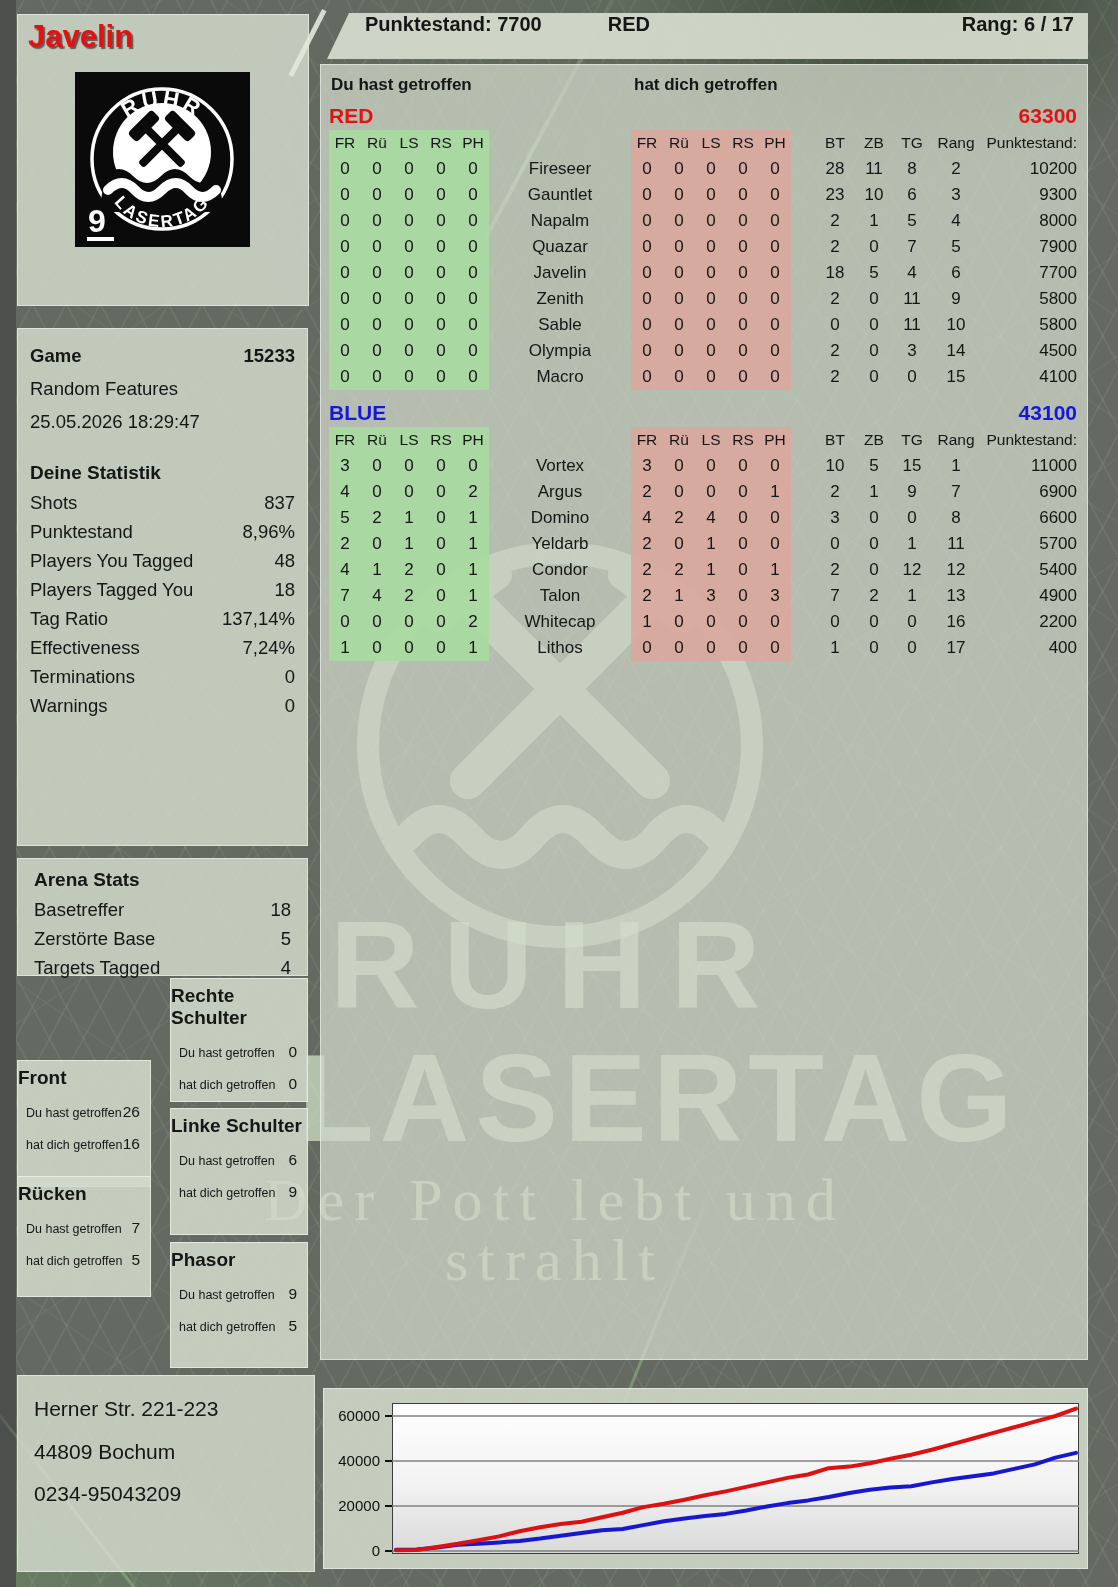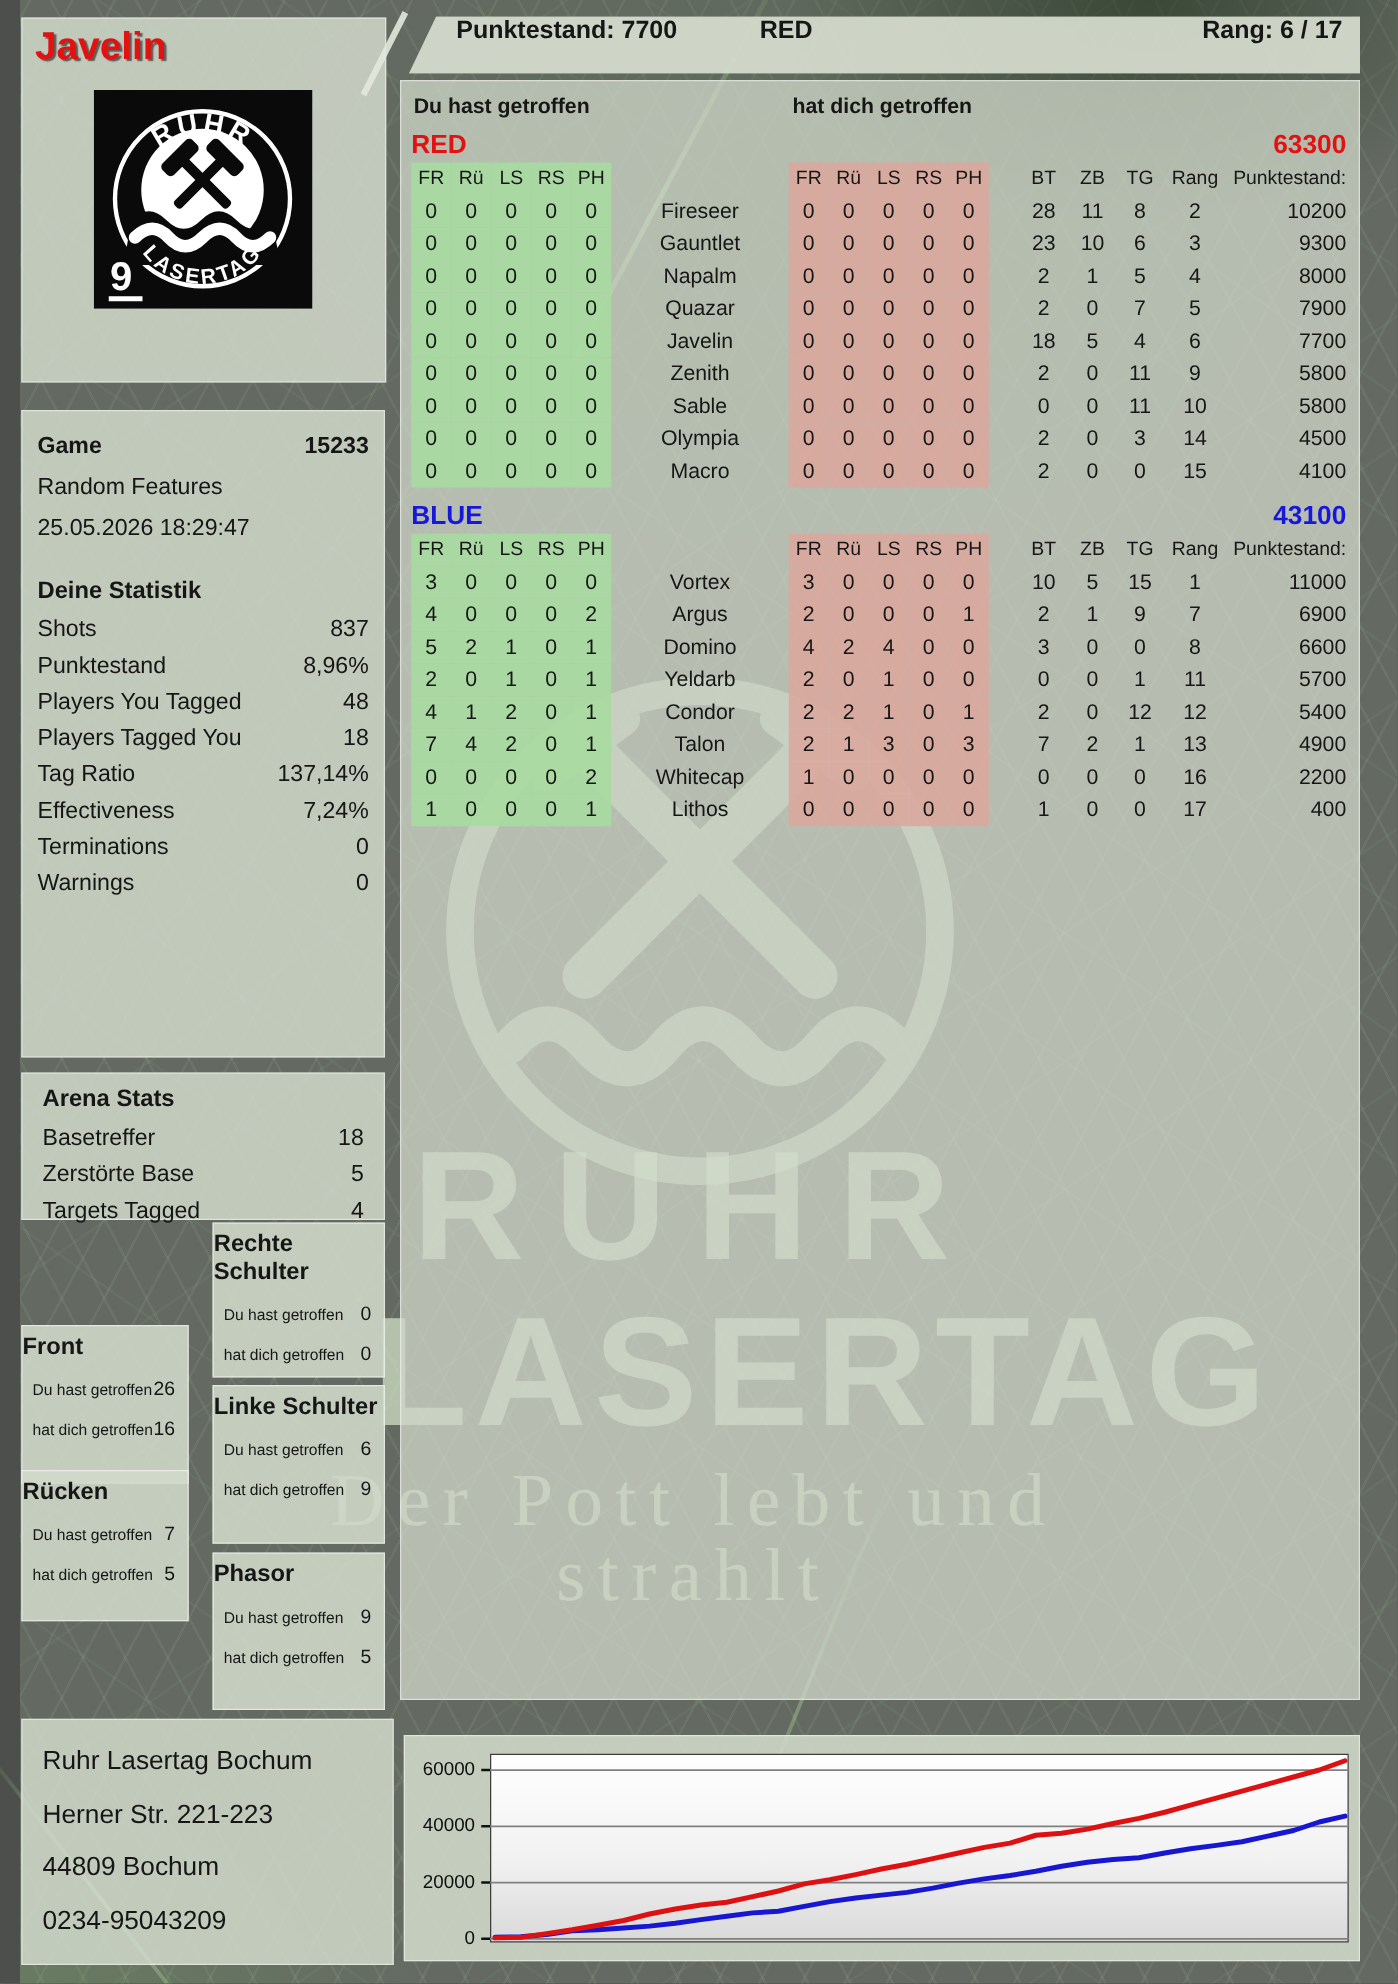--- a/index.html
+++ b/index.html
@@ -647,21 +647,20 @@
           <span class="val">9</span>
         </div>
         <div class="row">
           <span>hat dich getroffen</span>
           <span class="val">5</span>
         </div>
       </div>
     </div>
 
   <div class="panel" id="address-box">
-      <div class="addr-line">Ruhr Lasertag Bochum</div>
       <div class="addr-line">Herner Str. 221-223</div>
       <div class="addr-line">44809 Bochum</div>
       <div class="addr-line">0234-95043209</div>
     </div>
 
   <div class="panel" id="chart-box">
     <svg id="plot-svg" width="687" height="151" viewBox="0 0 687 151">
       <defs>
         <linearGradient id="plotbg" x1="0" y1="0" x2="0" y2="1">
           <stop offset="0" stop-color="#ffffff"></stop>

